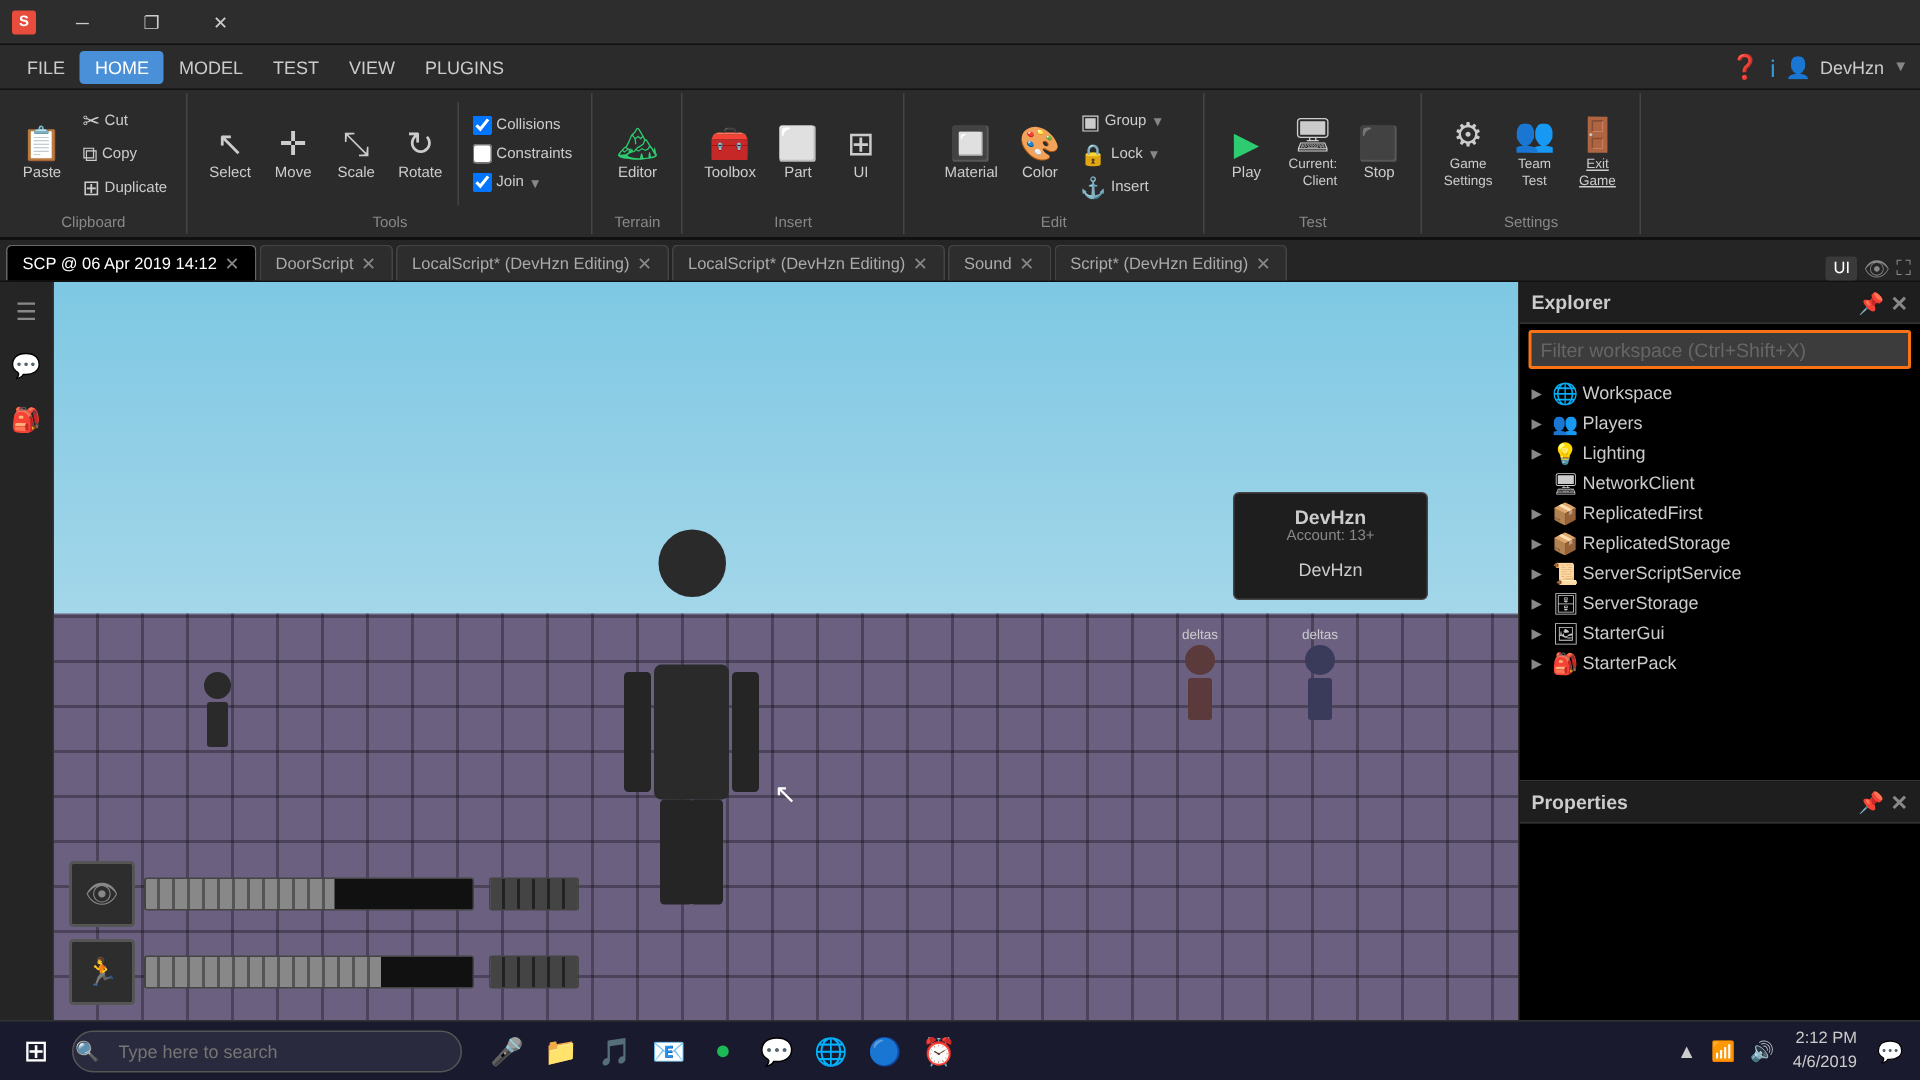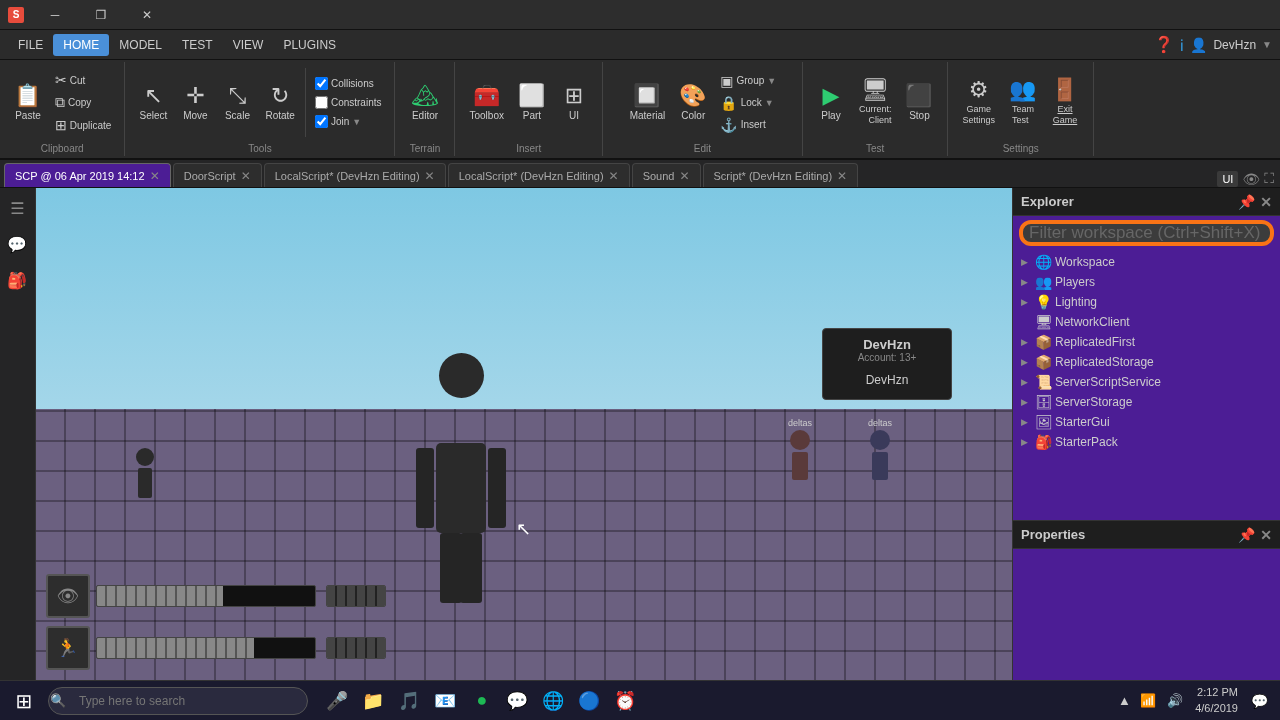--- a/index.html
+++ b/index.html
@@ -113,21 +113,21 @@
       background: #2d2d2d;
       border: 1px solid #444;
       border-bottom: none;
       margin-right: 2px;
       cursor: pointer;
       color: #aaa;
       border-radius: 4px 4px 0 0;
       height: 24px;
       gap: 5px;
     }
-    .tab.active { background: #4c1d95; color: #fff; border-color: #666; }
+    .tab.active { background: #000000; color: #fff; border-color: #666; }
     .tab .tab-close { font-size: 12px; color: #888; cursor: pointer; }
     .tab-icons { margin-left: auto; display: flex; align-items: center; gap: 4px; padding-right: 6px; }
     .tab-icon-btn { font-size: 14px; color: #888; cursor: pointer; }
 
     
     #main {
       display: flex;
       height: calc(720px - 30px - 30px - 100px - 28px - 40px);
     }
 
@@ -246,21 +246,21 @@
       display: flex; align-items: center; justify-content: center;
       font-size: 16px;
       color: #888;
       cursor: pointer;
       border-radius: 3px;
     }
 
     
     #right-panel {
       width: 268px;
-      background: #4c1d95;
+      background: #000000;
       border-left: 1px solid #333;
       display: flex;
       flex-direction: column;
     }
     .panel-header {
       height: 28px;
       background: #1e1e1e;
       display: flex;
       align-items: center;
       padding: 0 8px;
@@ -268,25 +268,25 @@
       font-weight: bold;
       color: #ccc;
       border-bottom: 1px solid #333;
       justify-content: space-between;
     }
     .panel-header-icons { display: flex; gap: 4px; }
     .panel-header-icon { font-size: 14px; color: #888; cursor: pointer; }
     .filter-input {
       height: 26px;
       background: #3c3c3c;
-      border: 4px solid #f97316;
-      border-radius: 12px;
+      border: 2px solid #f97316;
+      border-radius: 2px;
       margin: 4px 6px;
       padding: 0 6px;
-      font-size: 17px;
+      font-size: 13px;
       color: #ccc;
       width: calc(100% - 12px);
     }
     .filter-input::placeholder { color: #666; }
 
     
     .explorer-tree {
       flex: 1;
       overflow-y: auto;
       padding: 2px 0;
@@ -591,21 +591,21 @@
   </div>
 
   <div class="toolbar-group">
     <div class="toolbar-group-items">
       <div class="tb-btn">
         <span class="tb-icon">⚙</span>
         <span style="font-size:9px; text-align:center; line-height:1.2;">Game<br>Settings</span>
       </div>
       <div class="tb-btn">
         <span class="tb-icon">👥</span>
-        <span style="font-size:9px; text-align:left; line-height:1.2;">Team<br>Test</span>
+        <span style="font-size:9px; text-align:center; line-height:1.2;">Team<br>Test</span>
       </div>
       <div class="tb-btn">
         <span class="tb-icon">🚪</span>
         <span style="font-size:9px; text-align:center; line-height:1.2;text-decoration:underline;">Exit<br>Game</span>
       </div>
     </div>
     <span class="toolbar-group-label">Settings</span>
   </div>
 </div>
 

